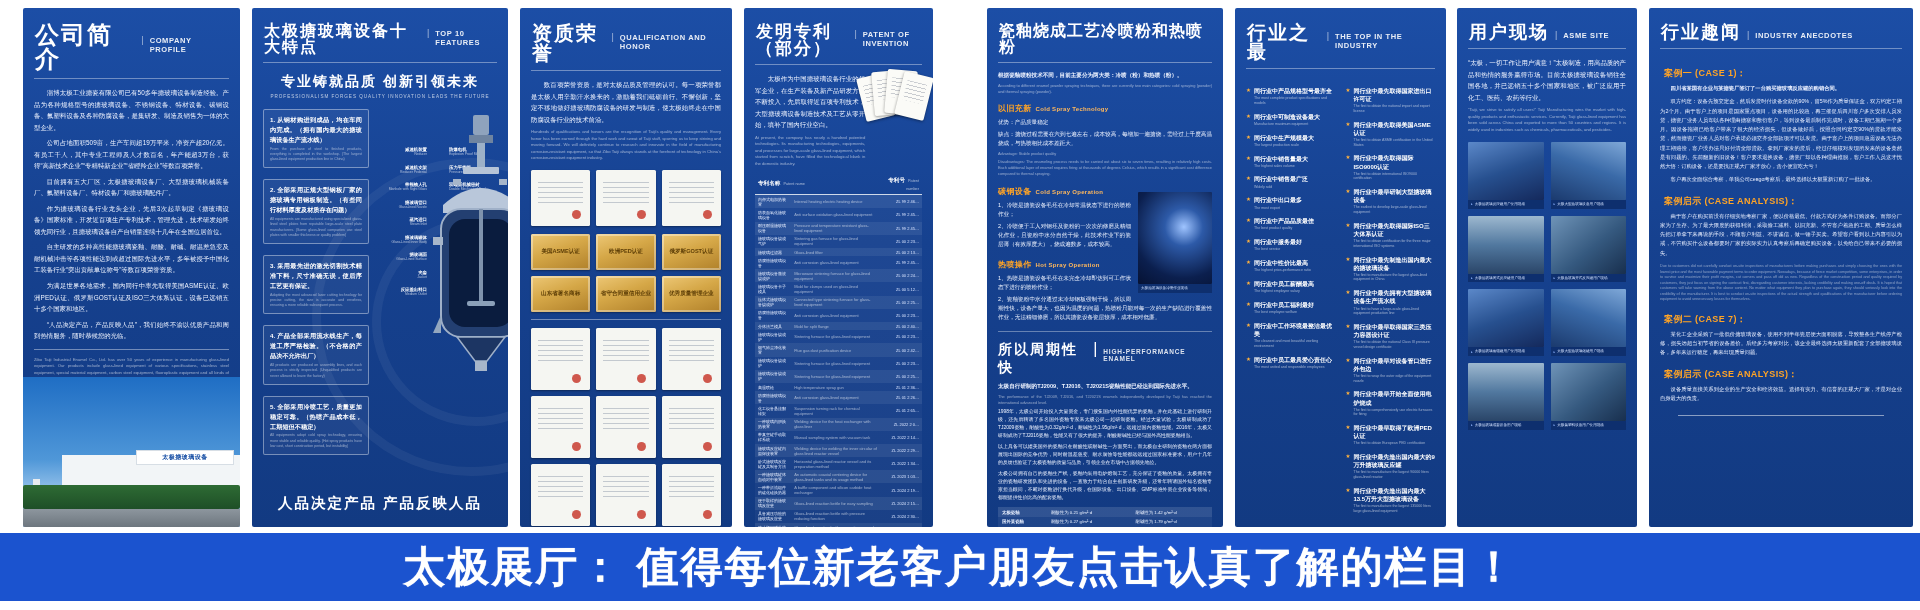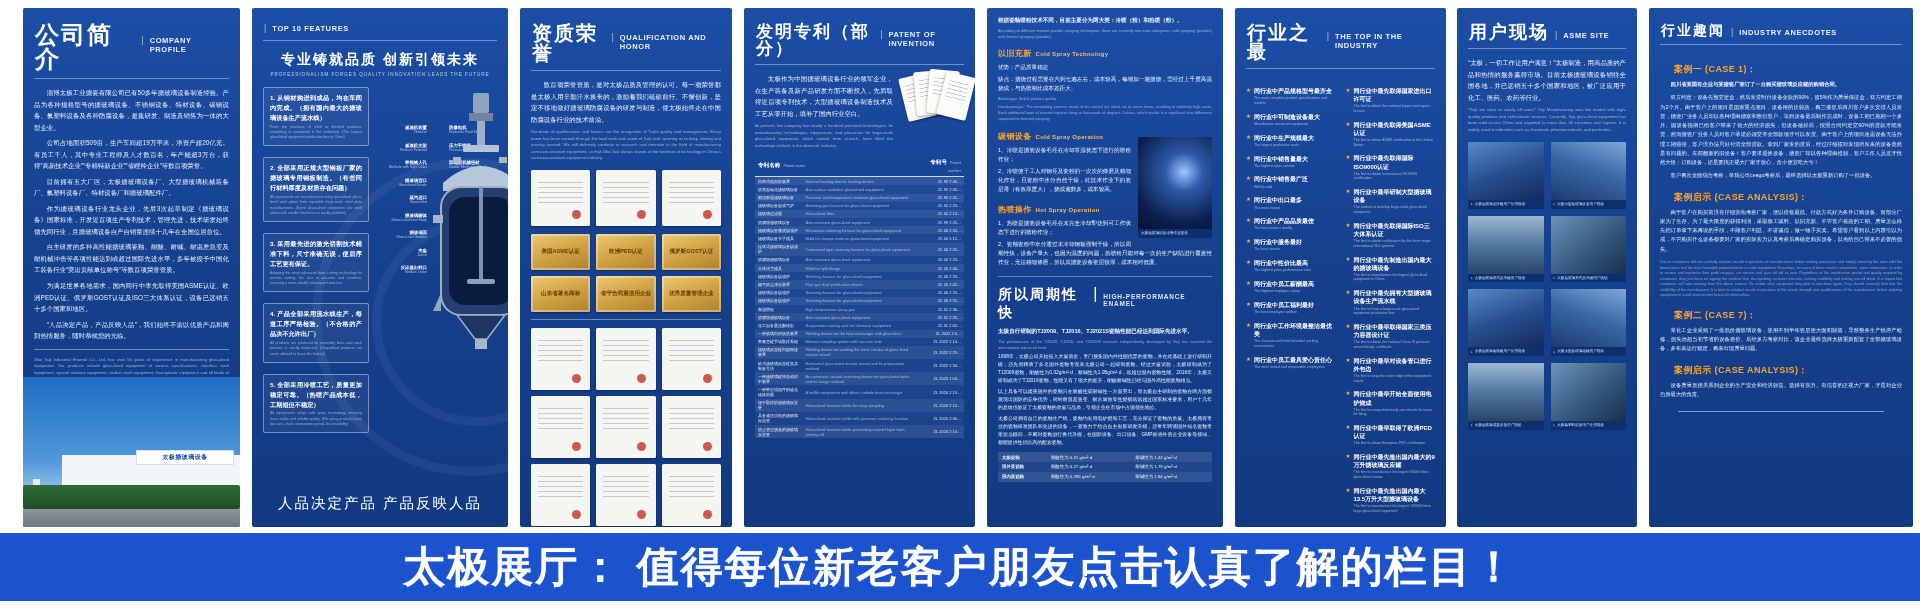--- a/index.html
+++ b/index.html
@@ -33,21 +33,21 @@
   .feat{border:1px solid rgba(255,255,255,.4);background:rgba(255,255,255,.05);border-radius:2px;padding:5px 6px;margin-bottom:11px;}
   .feat .f-cn{font-size:6.2px;font-weight:800;line-height:1.6;text-align:justify;}
   .feat .f-en{font-size:3.6px;line-height:1.45;color:rgba(255,255,255,.5);margin-top:2px;text-align:justify;}
   .lblcol{width:52px;flex:none;padding-top:38px;}
   .lblcol.right{width:48px;}
   .lbl{margin-bottom:8.5px;}
   .lbl .l-cn{font-size:4.4px;font-weight:800;}
   .lbl .l-en{font-size:3.4px;color:rgba(255,255,255,.62);}
   .lblcol.left .lbl{text-align:right;}
   .vesselbox{flex:1;position:relative;min-width:0;}
-  .p2-slogan{position:absolute;left:0;right:0;bottom:14px;text-align:center;font-size:14.5px;font-weight:400;letter-spacing:2px;}
+  .p2-slogan{position:absolute;left:0;right:0;bottom:14px;text-align:center;font-size:14.5px;font-weight:700;letter-spacing:2px;}
 
   
   .grid3{display:grid;grid-template-columns:1fr 1fr 1fr;gap:6px;margin-top:8px;}
   .cert{height:56px;background:#f5f6f2;border-radius:1.5px;position:relative;box-shadow:0 1px 2px rgba(0,0,0,.35);}
   .cert:before{content:"";position:absolute;left:12%;right:12%;top:12px;height:22px;
     background:repeating-linear-gradient(180deg,#c3c9cf 0 1px,transparent 1px 5px);}
   .cert:after{content:"";position:absolute;right:16%;bottom:7px;width:9px;height:9px;border-radius:50%;background:#c83c30;opacity:.85;}
   .cert.tall{height:62px;}
   .plaque{height:36px;background:linear-gradient(160deg,#edc877 0%,#d5a747 45%,#b0802a 100%);border-radius:1.5px;
     display:flex;align-items:center;justify-content:center;text-align:center;padding:3px;box-sizing:border-box;
@@ -98,21 +98,21 @@
   .pgrid{display:grid;grid-template-columns:1fr 1fr;gap:7px;margin-top:9px;}
   .pcell .photo{height:58px;border-radius:1px;}
   .pcell:nth-child(4n+1) .photo{background:linear-gradient(160deg,#5b88c9 0%,#27508f 50%,#14295c 100%);}
   .pcell:nth-child(4n+2) .photo{background:linear-gradient(200deg,#7fa8d8 0%,#3a6aa8 45%,#1b3a6e 100%);}
   .pcell:nth-child(4n+3) .photo{background:linear-gradient(180deg,#9db8cf 0%,#51789f 50%,#2a4568 100%);}
   .pcell:nth-child(4n+4) .photo{background:linear-gradient(140deg,#6f94b8 0%,#35597f 55%,#182f4e 100%);}
   .pcap{font-size:3.6px;color:#d5e3ff;background:#0e2f6e;padding:2px 3px;line-height:1.3;display:flex;gap:2px;align-items:center;}
   .pcap .tri{color:#8fb4ff;font-size:3.4px;}
 
   
-  .case-t{color:#ffa426;font-weight:900;font-size:9px;margin:10px 14px 4px;letter-spacing:.4px;}
+  .case-t{color:#ffa426;font-weight:900;font-size:9px;margin:10px 4px 4px;letter-spacing:.4px;}
   .p8cn{font-size:5.3px;line-height:1.75;text-align:justify;text-indent:2em;color:#e9efff;margin:0 0 4px;}
   .p8en{font-size:3.7px;line-height:1.5;text-align:justify;color:rgba(255,255,255,.48);margin:6px 0 4px;}
   .p8-hr{border:none;border-top:1px solid rgba(255,255,255,.5);margin:12px 18px 0;}
 
   
   .banner{position:absolute;left:0;top:533px;width:1920px;height:68px;background:#1b53cf;
     display:flex;align-items:center;justify-content:center;}
   .banner span{color:#ffffff;font-size:42px;font-weight:900;letter-spacing:2px;white-space:nowrap;
     text-shadow:0 0 1px rgba(255,255,255,.6);}
 </style>
@@ -155,20 +155,21 @@
       <div class="p1-gate"></div>
       <div class="p1-trees"></div>
       <div class="p1-road"></div>
     </div>
   </section>
 
   <section class="panel" style="left:252px;width:256px;">
     <span class="ring" style="width:300px;height:300px;left:60px;top:150px;"></span>
     <span class="ring" style="width:190px;height:190px;left:120px;top:210px;"></span>
     <div class="phead">
+      <span class="cn" style="font-size:16px;">太极搪玻璃设备十大特点</span>
       <span class="sep">|</span>
       <span class="en">TOP 10 FEATURES</span>
     </div>
     <div class="sub2">
       <div class="s-cn">专业铸就品质 创新引领未来</div>
       <div class="s-en">PROFESSIONALISM FORGES QUALITY   INNOVATION LEADS THE FUTURE</div>
     </div>
     <div class="p2-cols">
       <div class="feat-col">
 
@@ -319,21 +320,21 @@
         <div class="cert tall"></div>
         <div class="cert tall"></div>
         <div class="cert tall"></div>
         <div class="cert tall"></div>
         <div class="cert tall"></div>
         <div class="cert tall"></div>
       </div>
     </div>
   </section>
 
-  <section class="panel" style="left:744px;width:231px;">
+  <section class="panel" style="left:744px;width:189px;">
     <div class="phead">
       <span class="cn" style="font-size:17px;">发明专利（部分）</span>
       <span class="sep">|</span>
       <span class="en">PATENT OF INVENTION</span>
     </div>
     <div class="pbody p4-top">
       <div class="p4-intro">
         <p class="cnp">太极作为中国搪玻璃设备行业的领军企业，在生产装备及新产品研发方面不断投入，先后取得近百项专利技术，大型搪玻璃设备制造技术及工艺从零开始，填补了国内行业空白。</p>
         <p class="enp">At present, the company has nearly a hundred patented technologies. Its manufacturing technologies, equipments, and processes for large-scale glass-lined equipment, which started from scratch, have filled the technological blank in the domestic industry.</p>
       </div>
@@ -494,20 +495,23 @@
             <td>防止瓷层脱落的搪玻璃反应釜</td>
             <td class="en">Glass-lined reaction kettle preventing enamel layer from peeling off</td>
             <td class="no">ZL 2024 2 10…</td>
           </tr>
           </tbody>
       </table>
     </div>
   </section>
 
   <section class="panel" style="left:987px;width:236px;">
+    <div class="phead">
+      <span class="cn" style="font-size:16px;letter-spacing:1px;">瓷釉烧成工艺冷喷粉和热喷粉</span>
+    </div>
     <div class="pbody">
       <p class="p5line" style="font-weight:700;">根据瓷釉喷粉技术不同，目前主要分为两大类：冷喷（粉）和热喷（粉）。</p>
       <p class="p5en">According to different enamel powder spraying techniques, there are currently two main categories: cold spraying (powder) and thermal spraying (powder).</p>
 
       <div class="sec-t"><span>以旧充新</span><small>Cold Spray Technology</small></div>
       <p class="p5line">优势：产品质量稳定</p>
       <p class="p5line">缺点：搪烧过程需要在六到七遍左右，成本较高，每增加一遍搪烧，需经过上千度高温烧成，与热喷相比成本差距大。</p>
       <p class="p5en">Advantage: Stable product quality</p>
       <p class="p5en">Disadvantages: The enameling process needs to be carried out about six to seven times, resulting in relatively high costs. Each additional layer of enamel requires firing at thousands of degrees Celsius, which results in a significant cost difference compared to thermal spraying.</p>
 
@@ -832,21 +836,21 @@
             <span class="tri">▸</span>
             <span>太极氟塑料设备用户使用现场</span>
           </div>
         </div>
         </div>
     </div>
   </section>
 
   <section class="panel" style="left:1649px;width:264px;">
     <div class="phead">
-      <span class="cn" style="font-size:14px;">行业趣闻</span>
+      <span class="cn" style="font-size:18px;">行业趣闻</span>
       <span class="sep">|</span>
       <span class="en">INDUSTRY ANECDOTES</span>
     </div>
     <div class="pbody">
       <div class="case-t">案例一 (CASE 1)：</div>
       <p class="p8cn" style="font-weight:700;">四川省某国有企业与某搪瓷厂签订了一台购买搪玻璃反应罐的购销合同。</p>
       <p class="p8cn">双方约定：设备先预交定金，然后发货时付设备全款的90%，留5%作为质量保证金，双方约定工期为2个月。由于客户上的项目是国家重点项目，设备用的比较急，再三催促后四川客户多次安排人员发货，搪瓷厂业务人员却以各种理由搪塞和敷衍客户，等到设备最后制作完成时，设备工期已拖期一个多月。因设备拖期已给客户带来了很大的经济损失，但设备做好后，按照合同约定交90%的货款才能发货，然而搪瓷厂业务人员对客户承诺必须交齐全部款项才可以发货。由于客户上的项目急需设备无法办理工期赔偿，客户没办法只好付清全部货款。拿到厂家发的货后，经过仔细核对发现所发来的设备竟然是有问题的、先前翻新的旧设备！客户要求退换设备，搪瓷厂却以各种理由推脱，客户工作人员这才恍然大悟：订购设备，还是要找正规大厂家才放心，贪小便宜吃大亏！</p>
       <p class="p8cn">客户再次全面综合考察，单我公司севgo考察后，最终选择以太极重新订购了一批设备。</p>
       <div class="case-t">案例启示 (CASE ANALYSIS)：</div>
       <p class="p8cn">由于客户在购买前没有仔细实地考察厂家，便以价格最低、付款方式好为条件订购设备。而部分厂家为了生存、为了最大限度的获得利润，采取偷工减料、以旧充新、不管客户着急的工期、质量怎么样先把订单拿下来再说的手段，不顾客户利益、不讲诚信，做一锤子买卖。希望客户看到以上内容引以为戒，不管购买什么设备都要对厂家的实际实力认真考察后再确定购买设备，以免给自己带来不必要的损失。</p>

